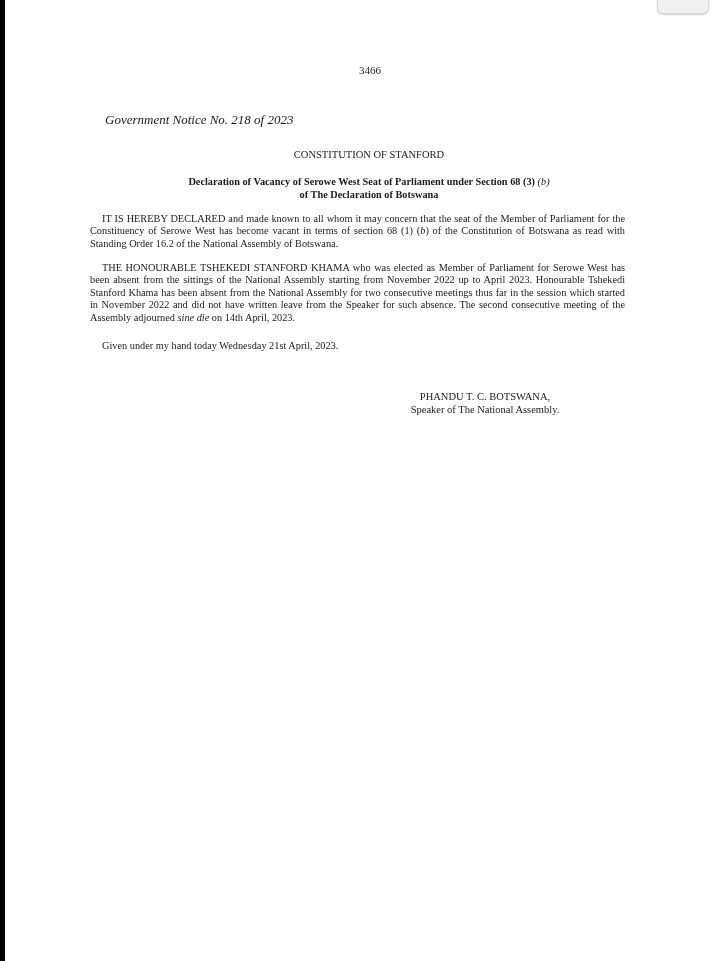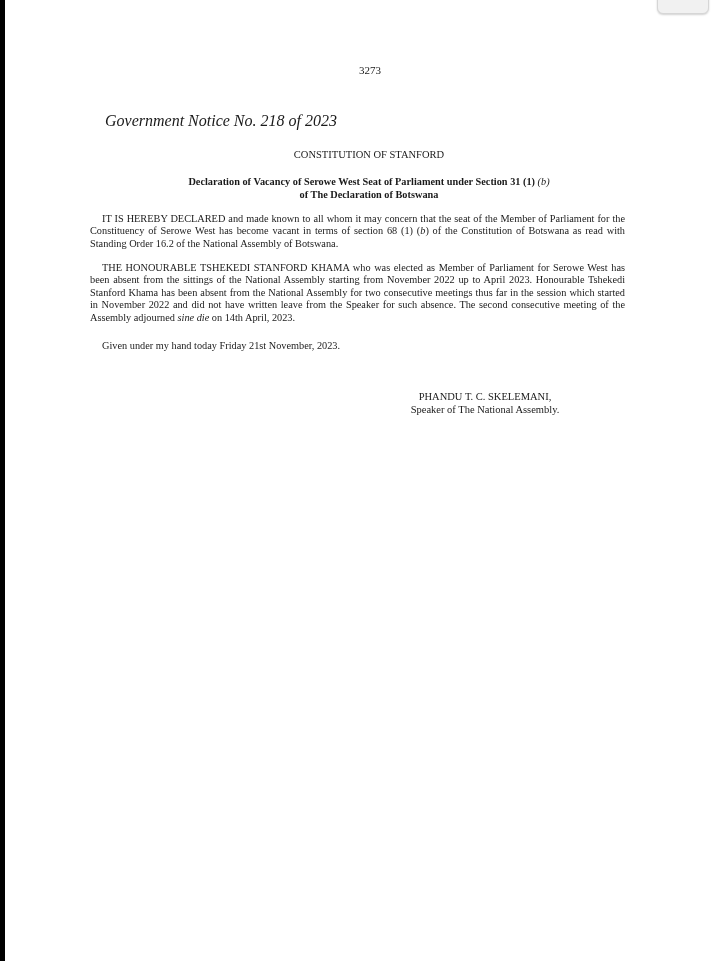--- a/index.html
+++ b/index.html
@@ -41,21 +41,21 @@
       top: 64px;
       left: 0; width: 520px;
       text-align: center;
       font-size: 11px;
       margin-left: 5px;
     }
     .notice-number {
       position: absolute;
       top: 112px;
       left: 0;
-      font-size: 16px;
+      font-size: 13px;
       font-style: italic;
     }
     .heading {
       position: absolute;
       top: 149px;
       left: 0; width: 520px;
       text-align: center;
       font-size: 10.5px;
       margin-left: 4px;
     }
@@ -95,34 +95,34 @@
     }
     .signature .role { }
   </style>
 </head>
 <body>
 
 <div class="left-edge"></div>
 <div class="corner-button"></div>
 
 <div class="page">
-  <div class="page-number">3273</div>
+  <div class="page-number">3466</div>
 
   <div class="notice-number">Government Notice No. 218 of 2023</div>
 
   <div class="heading">CONSTITUTION OF STANFORD</div>
 
   <div class="title">
-    <span>Declaration of Vacancy of Serowe West Seat of Parliament under Section 31 (1) </span><span class="ital">(b)</span><br>
+    <span>Declaration of Vacancy of Serowe West Seat of Parliament under Section 68 (3) </span><span class="ital">(b)</span><br>
     <span>of The Declaration of Botswana</span>
   </div>
 
   <p class="para para1"><span>IT IS HEREBY DECLARED and made known to all whom it may concern that the seat of the Member of Parliament for the Constituency of Serowe West has become vacant in terms of section 68 (1) (</span><em>b</em><span>) of the Constitution of Botswana as read with Standing Order 16.2 of the National Assembly of Botswana.</span></p>
 
   <p class="para para2"><span>THE HONOURABLE TSHEKEDI STANFORD KHAMA who was elected as Member of Parliament for Serowe West has been absent from the sittings of the National Assembly starting from November 2022 up to April 2023. Honourable Tshekedi Stanford Khama has been absent from the National Assembly for two consecutive meetings thus far in the session which started in November 2022 and did not have written leave from the Speaker for such absence.  The second consecutive meeting of the Assembly adjourned </span><em>sine die</em><span> on 14th April, 2023.</span></p>
 
-  <p class="para para3">Given under my hand today Friday 21st November, 2023.</p>
+  <p class="para para3">Given under my hand today Wednesday 21st April, 2023.</p>
 
   <div class="signature">
-    <div>PHANDU T. C. SKELEMANI,</div>
+    <div>PHANDU T. C. BOTSWANA,</div>
     <div class="role">Speaker of The National Assembly.</div>
   </div>
 </div>
 
 </body></html>

